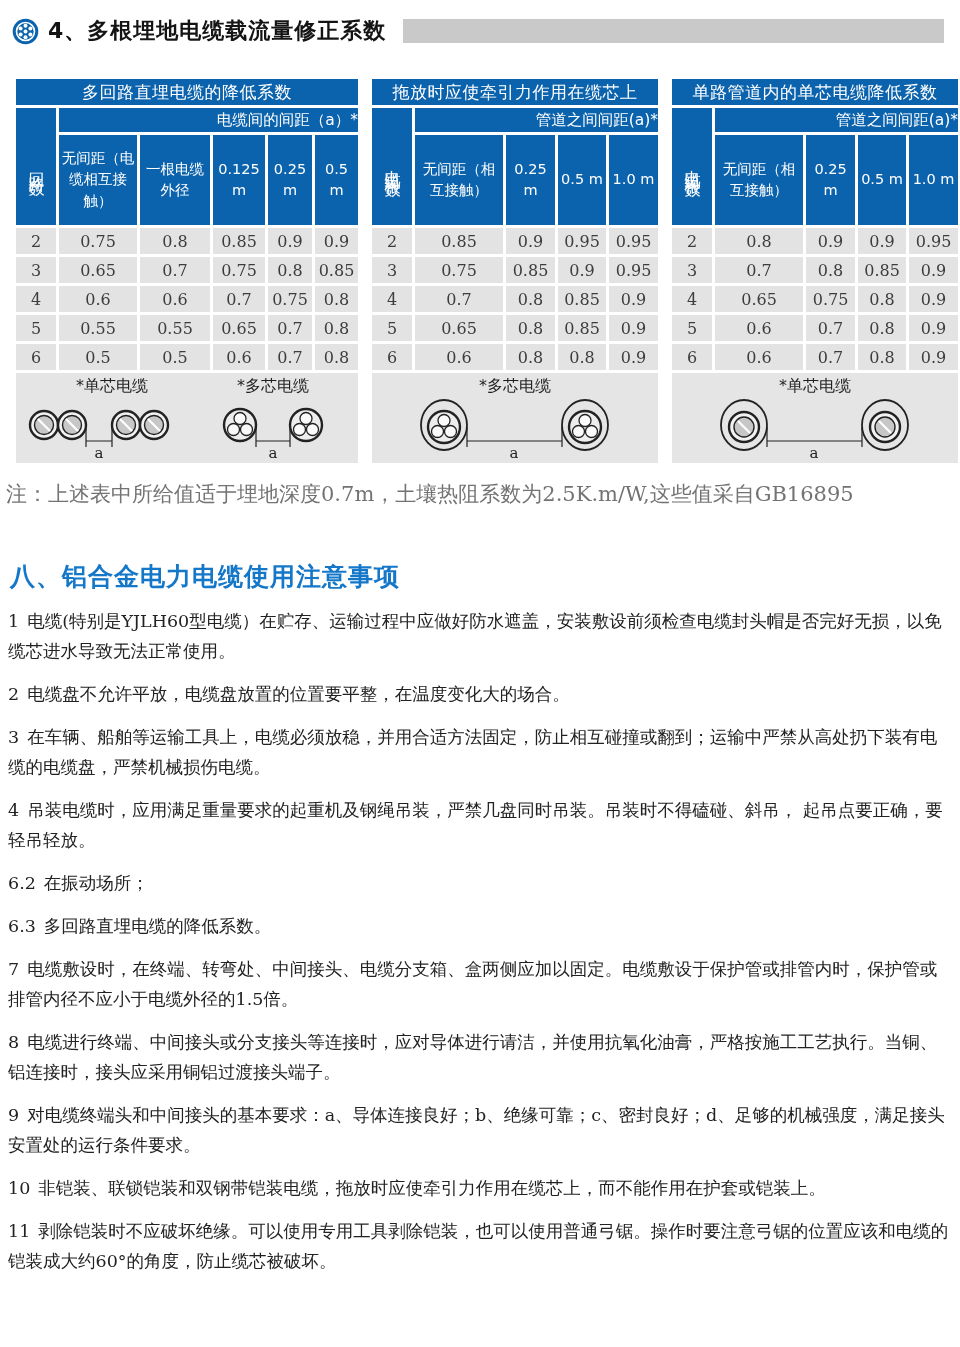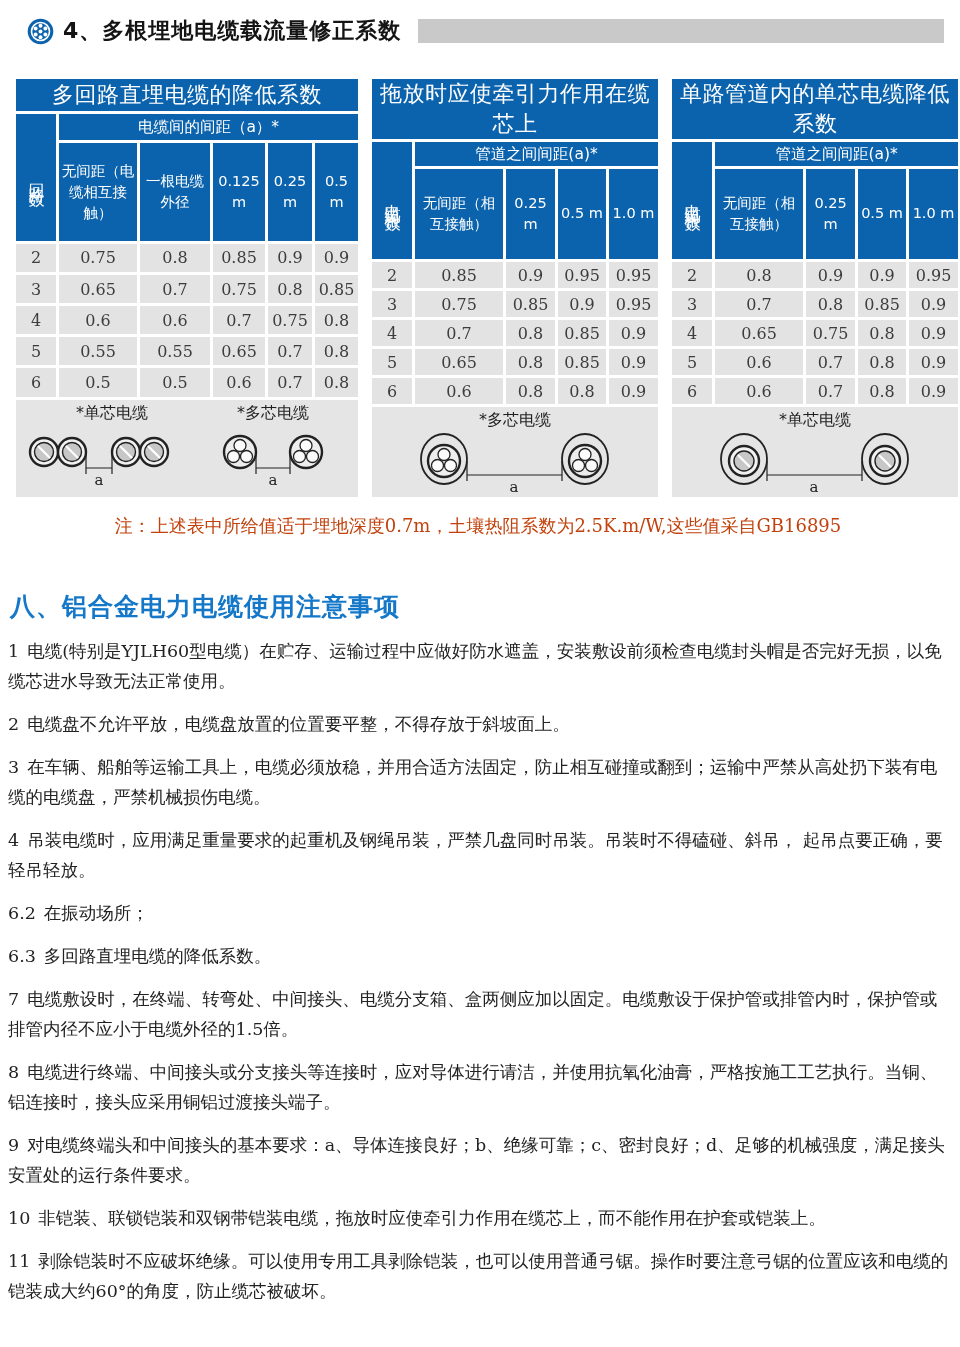--- a/index.html
+++ b/index.html
@@ -1,50 +1,50 @@
 <!DOCTYPE html>
 <html><head>
 <meta charset="utf-8">
 <style>
   html,body{margin:0;padding:0;background:#ffffff;}
   body{width:960px;min-height:1347px;font-family:"DejaVu Sans","Liberation Sans",sans-serif;color:#1c1c1c;}
 
   
-  .doc-header{display:flex;align-items:center;gap:9px;padding:16px 16px 0 27px;}
+  .doc-header{display:flex;align-items:center;gap:9px;padding:16px 16px 0 12px;}
   .doc-header .icon{flex:0 0 auto;width:27px;height:27px;}
   .doc-title{font-size:22px;font-weight:bold;color:#141414;white-space:nowrap;letter-spacing:1px;}
   .gray-bar{flex:1;height:24px;background:#c9c9c9;margin-left:8px;}
 
   
   .tables-wrap{display:flex;gap:8px;margin:30px 12px 0 13px;}
   table{border-collapse:separate;border-spacing:3px;table-layout:fixed;}
   table.t1{width:348px;} table.t2,table.t3{width:292px;}
   th,td{padding:0;margin:0;}
-  .t-title{background:#0c63ad;color:#fff;font-size:22px;font-weight:normal;height:26px;text-align:center;letter-spacing:.5px;}
-  .t-span{background:#0c63ad;color:#fff;font-size:15.5px;font-weight:normal;height:24px;text-align:center;}
+  .t-title{background:#0c63ad;color:#fff;font-size:17px;font-weight:normal;height:26px;text-align:center;letter-spacing:.5px;}
+  .t-span{background:#0c63ad;color:#fff;font-size:15.5px;font-weight:normal;height:24px;text-align:right;}
   .t-corner{background:#0c63ad;color:#fff;font-weight:normal;text-align:center;vertical-align:middle;}
   .vert{writing-mode:vertical-lr;text-orientation:upright;font-size:16px;letter-spacing:4px;display:inline-block;}
   .t-col{background:#0c63ad;color:#fff;font-size:14.5px;font-weight:normal;text-align:center;vertical-align:middle;padding:5px 2px;height:80px;line-height:1.45;}
   tr.data td{background:#e3e3e3;color:#3d3d3d;text-align:center;font-size:16px;height:26px;font-family:"DejaVu Serif","Liberation Serif",serif;}
   .diagram-cell{background:#e5e5e5;height:90px;vertical-align:top;}
   .diagram-cell svg{display:block;}
 
   
   .jacket{fill:#f1f1f1;stroke:#222;stroke-width:2.4;}
   .core{fill:#c7c7c7;stroke:#222;stroke-width:1.4;}
   .sheen{stroke:#ffffff;stroke-width:2.2;}
   .mc-outer{fill:#ededed;stroke:#222;stroke-width:2.4;}
   .mc-core{fill:#fbfbfb;stroke:#222;stroke-width:1.3;}
   .conduit{fill:none;stroke:#222;stroke-width:1.8;}
   .dim{stroke:#222;stroke-width:1.2;fill:none;}
   .dlabel{font-size:15px;fill:#222;font-family:"DejaVu Serif","Liberation Serif",serif;}
   .dia-label{font-size:16px;fill:#1f1f1f;}
 
   
-  .note{margin:14px 10px 0 6px;font-size:18px;color:#c2410c;font-family:"DejaVu Serif","Liberation Serif",serif;text-align:center;}
+  .note{margin:14px 10px 0 6px;font-size:21px;color:#737373;font-family:"DejaVu Serif","Liberation Serif",serif;}
 
   
   .section-heading{margin:52px 0 6px 10px;font-size:25px;font-weight:bold;color:#1577c8;letter-spacing:1px;}
   .items{margin:10px 8px 20px 8px;}
   .item{margin:13px 0;font-size:17.5px;line-height:30px;color:#222;font-family:"DejaVu Serif","Liberation Serif",serif;}
   .item .num{margin-right:8px;}
 </style>
 </head>
 <body>
 
@@ -323,21 +323,21 @@
   </tbody>
     </table>
 </div>
 
 <div class="note">注：上述表中所给值适于埋地深度0.7m，土壤热阻系数为2.5K.m/W,这些值采自GB16895</div>
 
 <div class="section-heading">八、铝合金电力电缆使用注意事项</div>
 
 <div class="items">
   <p class="item"><span class="num">1</span><span>电缆(特别是YJLH60型电缆）在贮存、运输过程中应做好防水遮盖，安装敷设前须检查电缆封头帽是否完好无损，以免缆芯进水导致无法正常使用。</span></p>
-  <p class="item"><span class="num">2</span><span>电缆盘不允许平放，电缆盘放置的位置要平整，不得存放于斜坡面上。</span></p>
+  <p class="item"><span class="num">2</span><span>电缆盘不允许平放，电缆盘放置的位置要平整，在温度变化大的场合。</span></p>
   <p class="item"><span class="num">3</span><span>在车辆、船舶等运输工具上，电缆必须放稳，并用合适方法固定，防止相互碰撞或翻到；运输中严禁从高处扔下装有电缆的电缆盘，严禁机械损伤电缆。</span></p>
   <p class="item"><span class="num">4</span><span>吊装电缆时，应用满足重量要求的起重机及钢绳吊装，严禁几盘同时吊装。吊装时不得磕碰、斜吊， 起吊点要正确，要轻吊轻放。</span></p>
   <p class="item"><span class="num">6.2</span><span>在振动场所；</span></p>
   <p class="item"><span class="num">6.3</span><span>多回路直埋电缆的降低系数。</span></p>
   <p class="item"><span class="num">7</span><span>电缆敷设时，在终端、转弯处、中间接头、电缆分支箱、盒两侧应加以固定。电缆敷设于保护管或排管内时，保护管或排管内径不应小于电缆外径的1.5倍。</span></p>
   <p class="item"><span class="num">8</span><span>电缆进行终端、中间接头或分支接头等连接时，应对导体进行请洁，并使用抗氧化油膏，严格按施工工艺执行。当铜、铝连接时，接头应采用铜铝过渡接头端子。</span></p>
   <p class="item"><span class="num">9</span><span>对电缆终端头和中间接头的基本要求：a、导体连接良好；b、绝缘可靠；c、密封良好；d、足够的机械强度，满足接头安置处的运行条件要求。</span></p>
   <p class="item"><span class="num">10</span><span>非铠装、联锁铠装和双钢带铠装电缆，拖放时应使牵引力作用在缆芯上，而不能作用在护套或铠装上。</span></p>
   <p class="item"><span class="num">11</span><span>剥除铠装时不应破坏绝缘。可以使用专用工具剥除铠装，也可以使用普通弓锯。操作时要注意弓锯的位置应该和电缆的铠装成大约60°的角度，防止缆芯被破坏。</span></p>
 </div>

